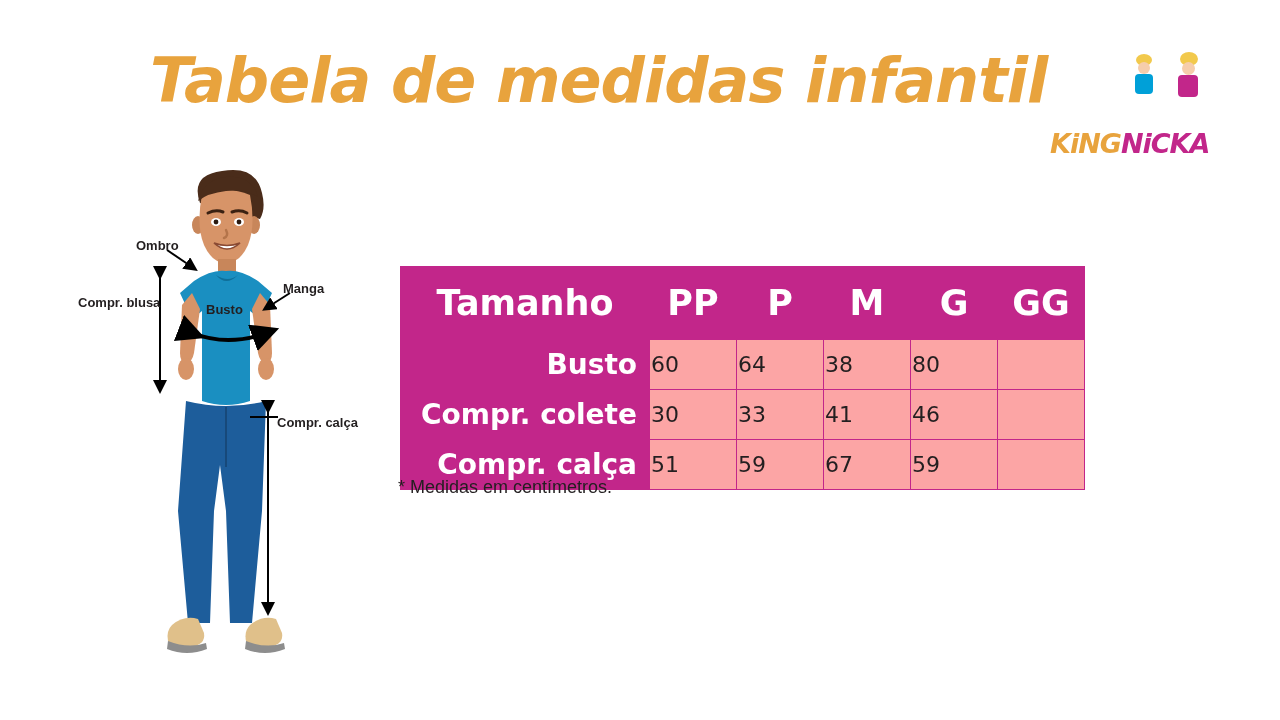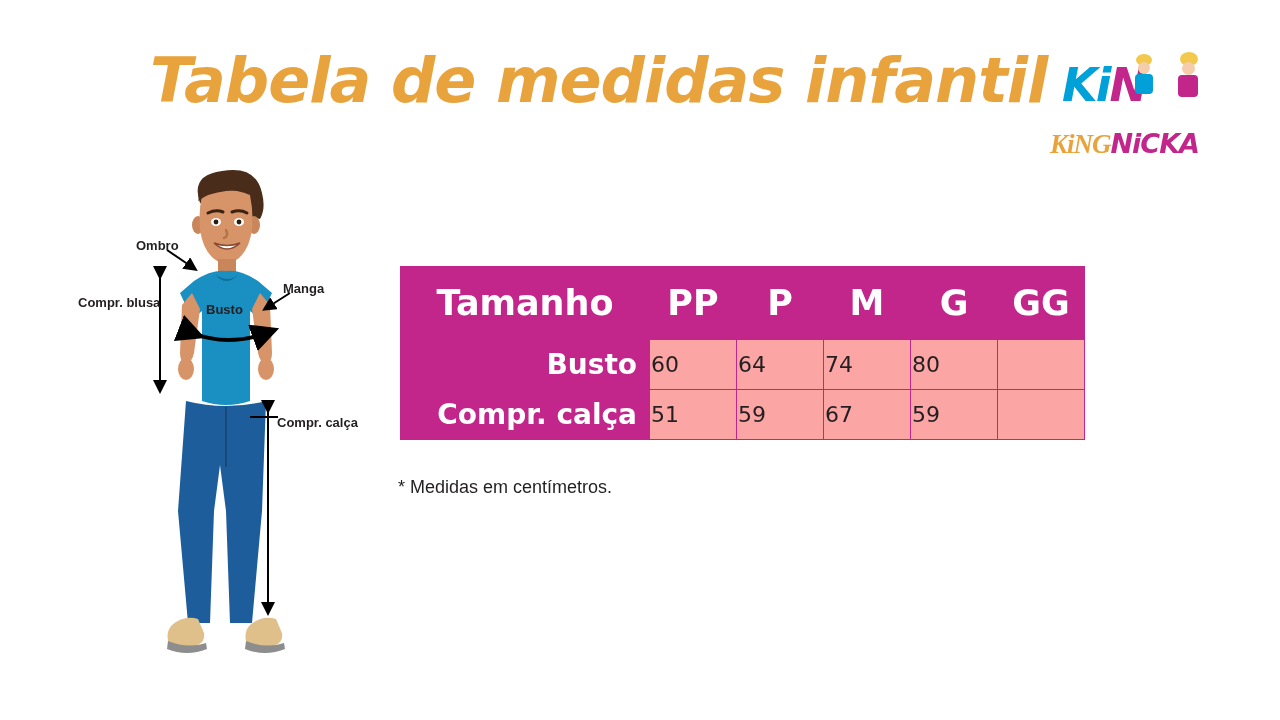--- a/index.html
+++ b/index.html
@@ -56,21 +56,21 @@
     position: absolute;
     left: 10px;
     top: 106px;
     font-family: "DejaVu Sans", sans-serif;
     font-size: 27px;
     font-weight: bold;
     font-style: italic;
     letter-spacing: -1px;
     white-space: nowrap;
   }
-  #logo .logo-bottom .king { color: #e8a33d; font-family: Liberation Serif, serif; }
+  #logo .logo-bottom .king { color: #e8a33d; }
   #logo .logo-bottom .nicka { color: #c2268a; }
   
   #logo .kid {
     position: absolute;
     border-radius: 50%;
   }
   #logo .kid-hair-a { left: 96px; top: 32px; width: 16px; height: 12px; background: #f2c94c; }
   #logo .kid-face-a { left: 98px; top: 40px; width: 12px; height: 12px; background: #f6cdab; }
   #logo .kid-body-a { left: 95px; top: 52px; width: 18px; height: 20px; background: #00a0d8; border-radius: 4px; }
   #logo .kid-hair-b { left: 140px; top: 30px; width: 18px; height: 14px; background: #f2c94c; }
@@ -159,23 +159,20 @@
     line-height: 1.55;
   }
   #notes div { white-space: nowrap; }
 </style>
 </head>
 <body>
 
 <div id="page-title">Tabela de medidas infantil</div>
 
 <div id="logo">
-  <div class="logo-top">
-    <span>Ki</span><span class="nk">N</span>
-  </div>
   <div class="kid kid-hair-a"></div>
   <div class="kid kid-face-a"></div>
   <div class="kid kid-body-a"></div>
   <div class="kid kid-hair-b"></div>
   <div class="kid kid-face-b"></div>
   <div class="kid kid-body-b"></div>
   <div class="logo-bottom">
     <span class="king">KiNG</span><span class="nicka">NiCKA</span>
   </div>
 </div>
@@ -256,22 +253,30 @@
       <th class="head-size">M</th>
       <th class="head-size">G</th>
       <th class="head-size">GG</th>
     </tr>
   </thead>
   <tbody>
     <tr>
       <td class="row-label">Busto</td>
       <td class="value">60</td>
       <td class="value">64</td>
-      <td class="value">74</td>
+      <td class="value">38</td>
       <td class="value">80</td>
+      <td class="value"></td>
+    </tr>
+    <tr>
+      <td class="row-label">Compr. colete</td>
+      <td class="value">30</td>
+      <td class="value">33</td>
+      <td class="value">41</td>
+      <td class="value">46</td>
       <td class="value"></td>
     </tr>
     <tr>
       <td class="row-label">Compr. calça</td>
       <td class="value">51</td>
       <td class="value">59</td>
       <td class="value">67</td>
       <td class="value">59</td>
       <td class="value"></td>
     </tr>

